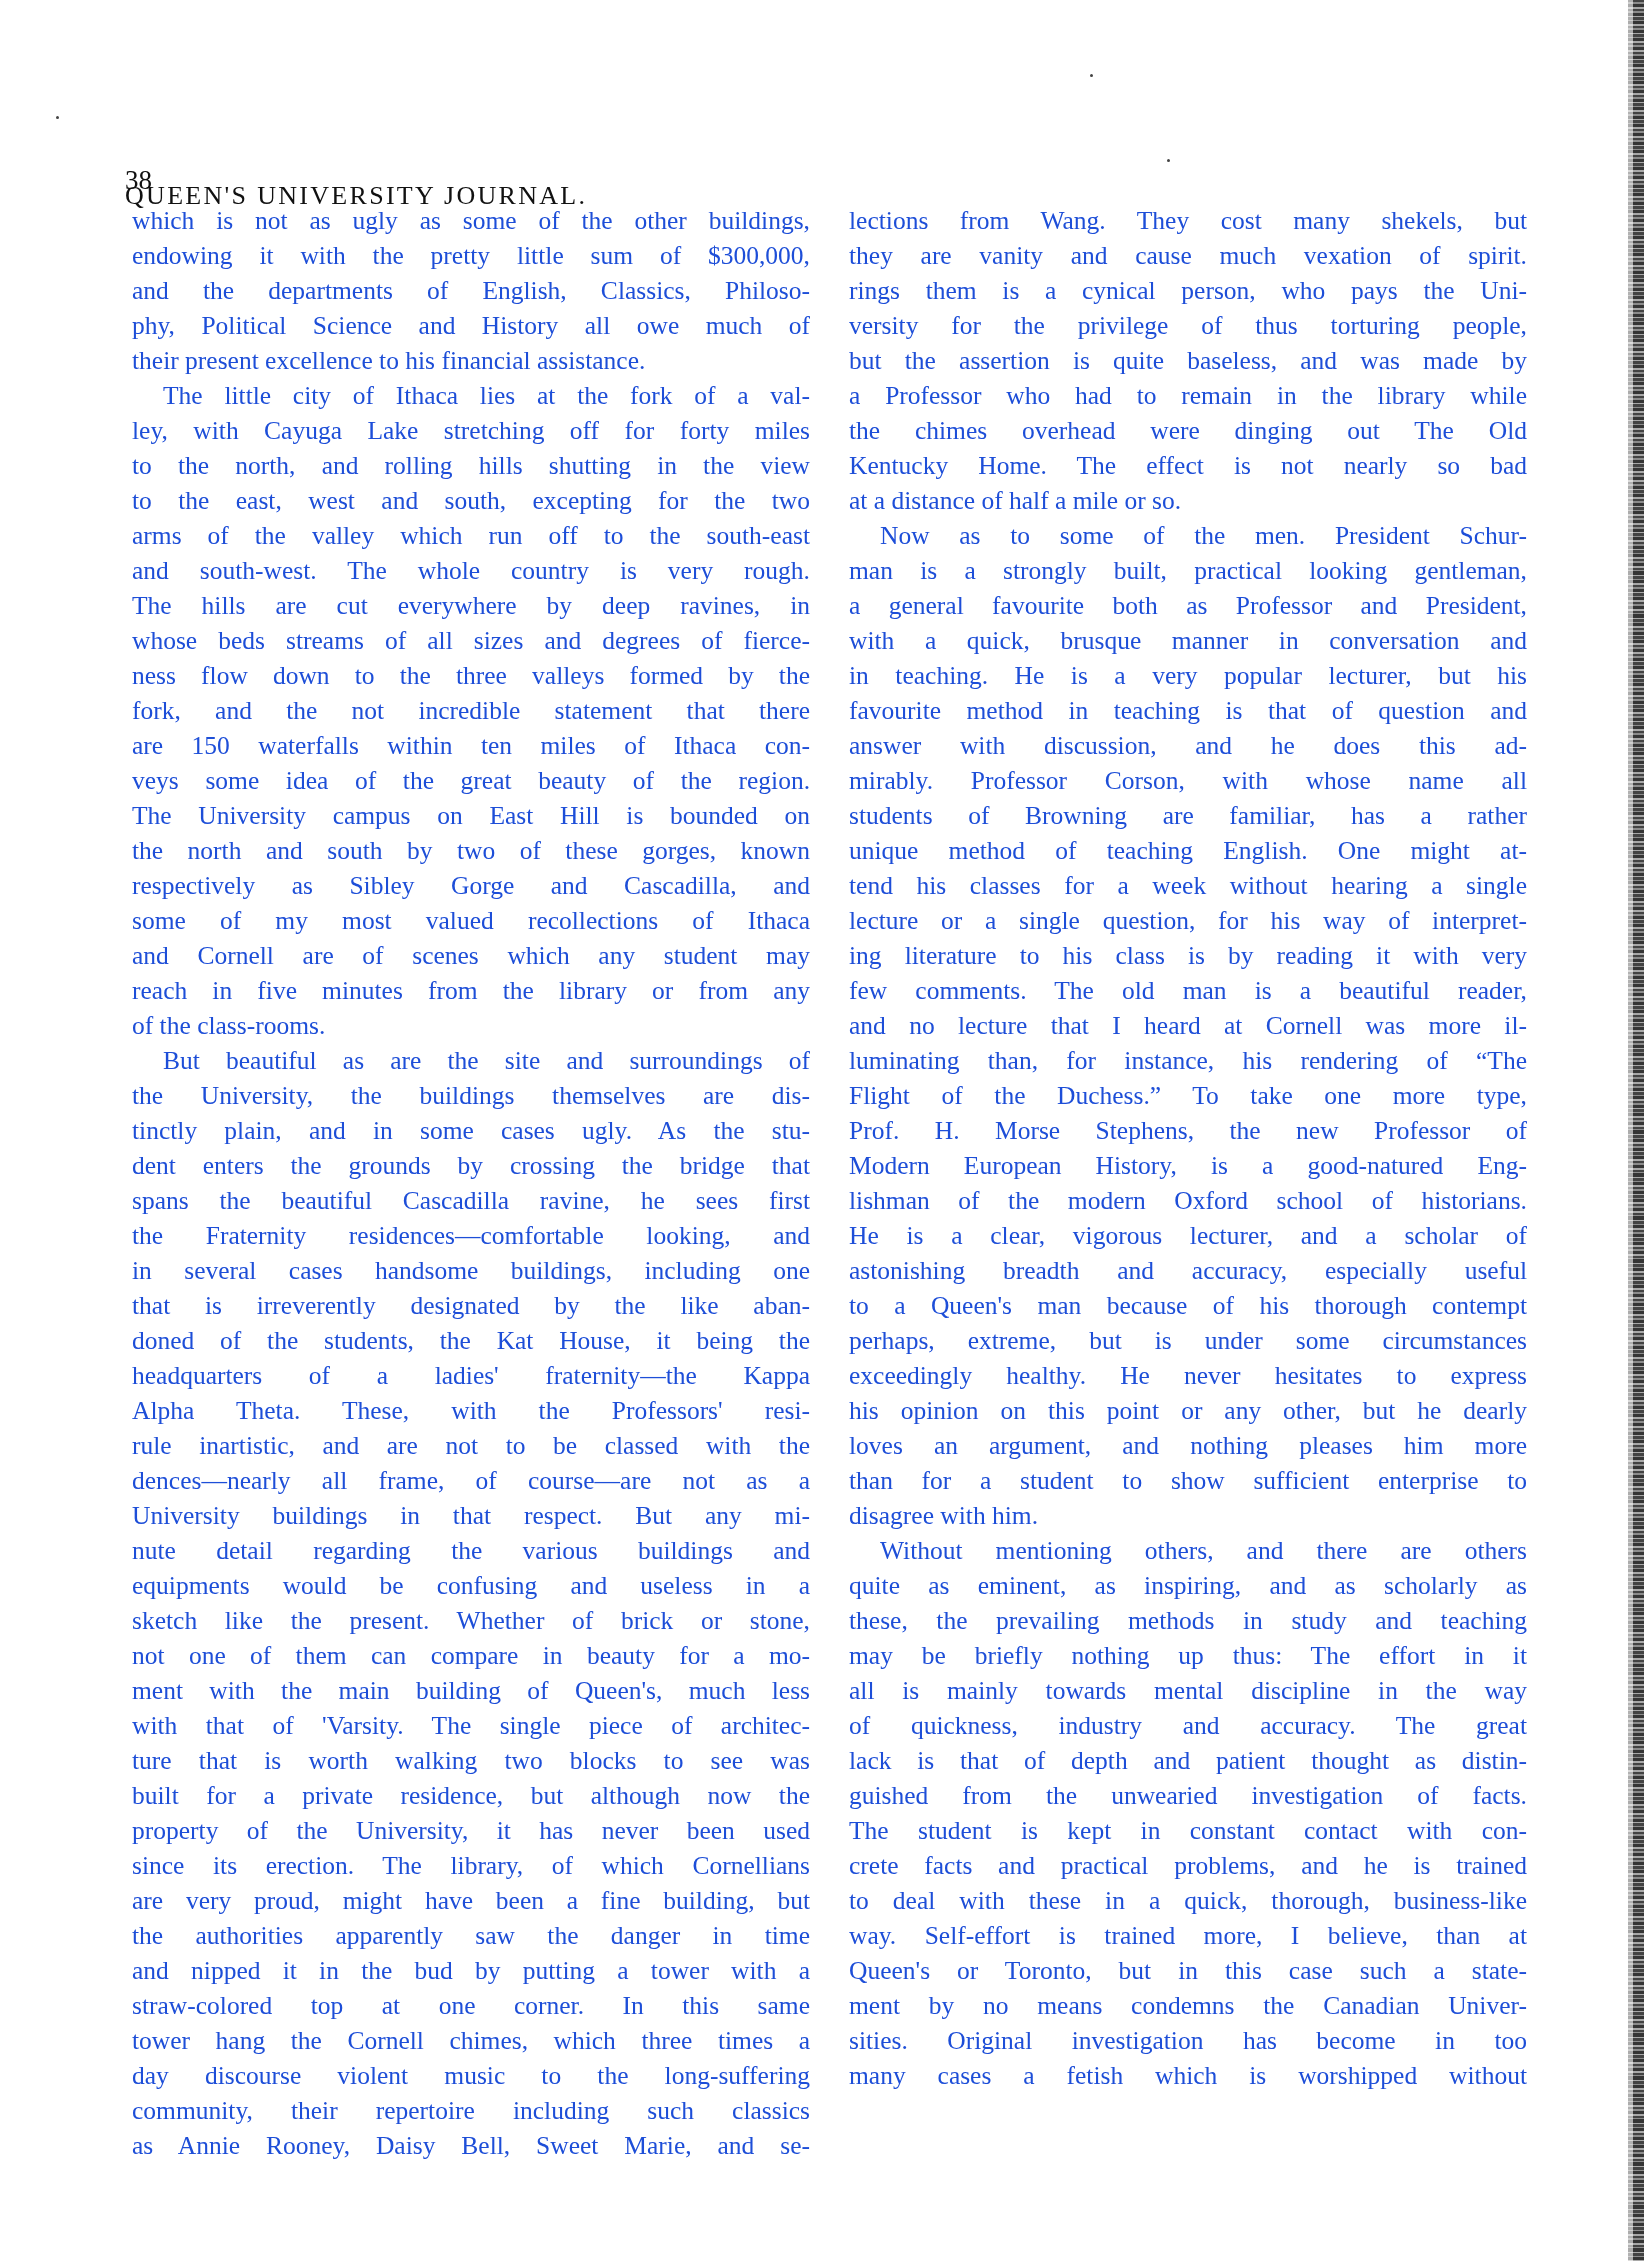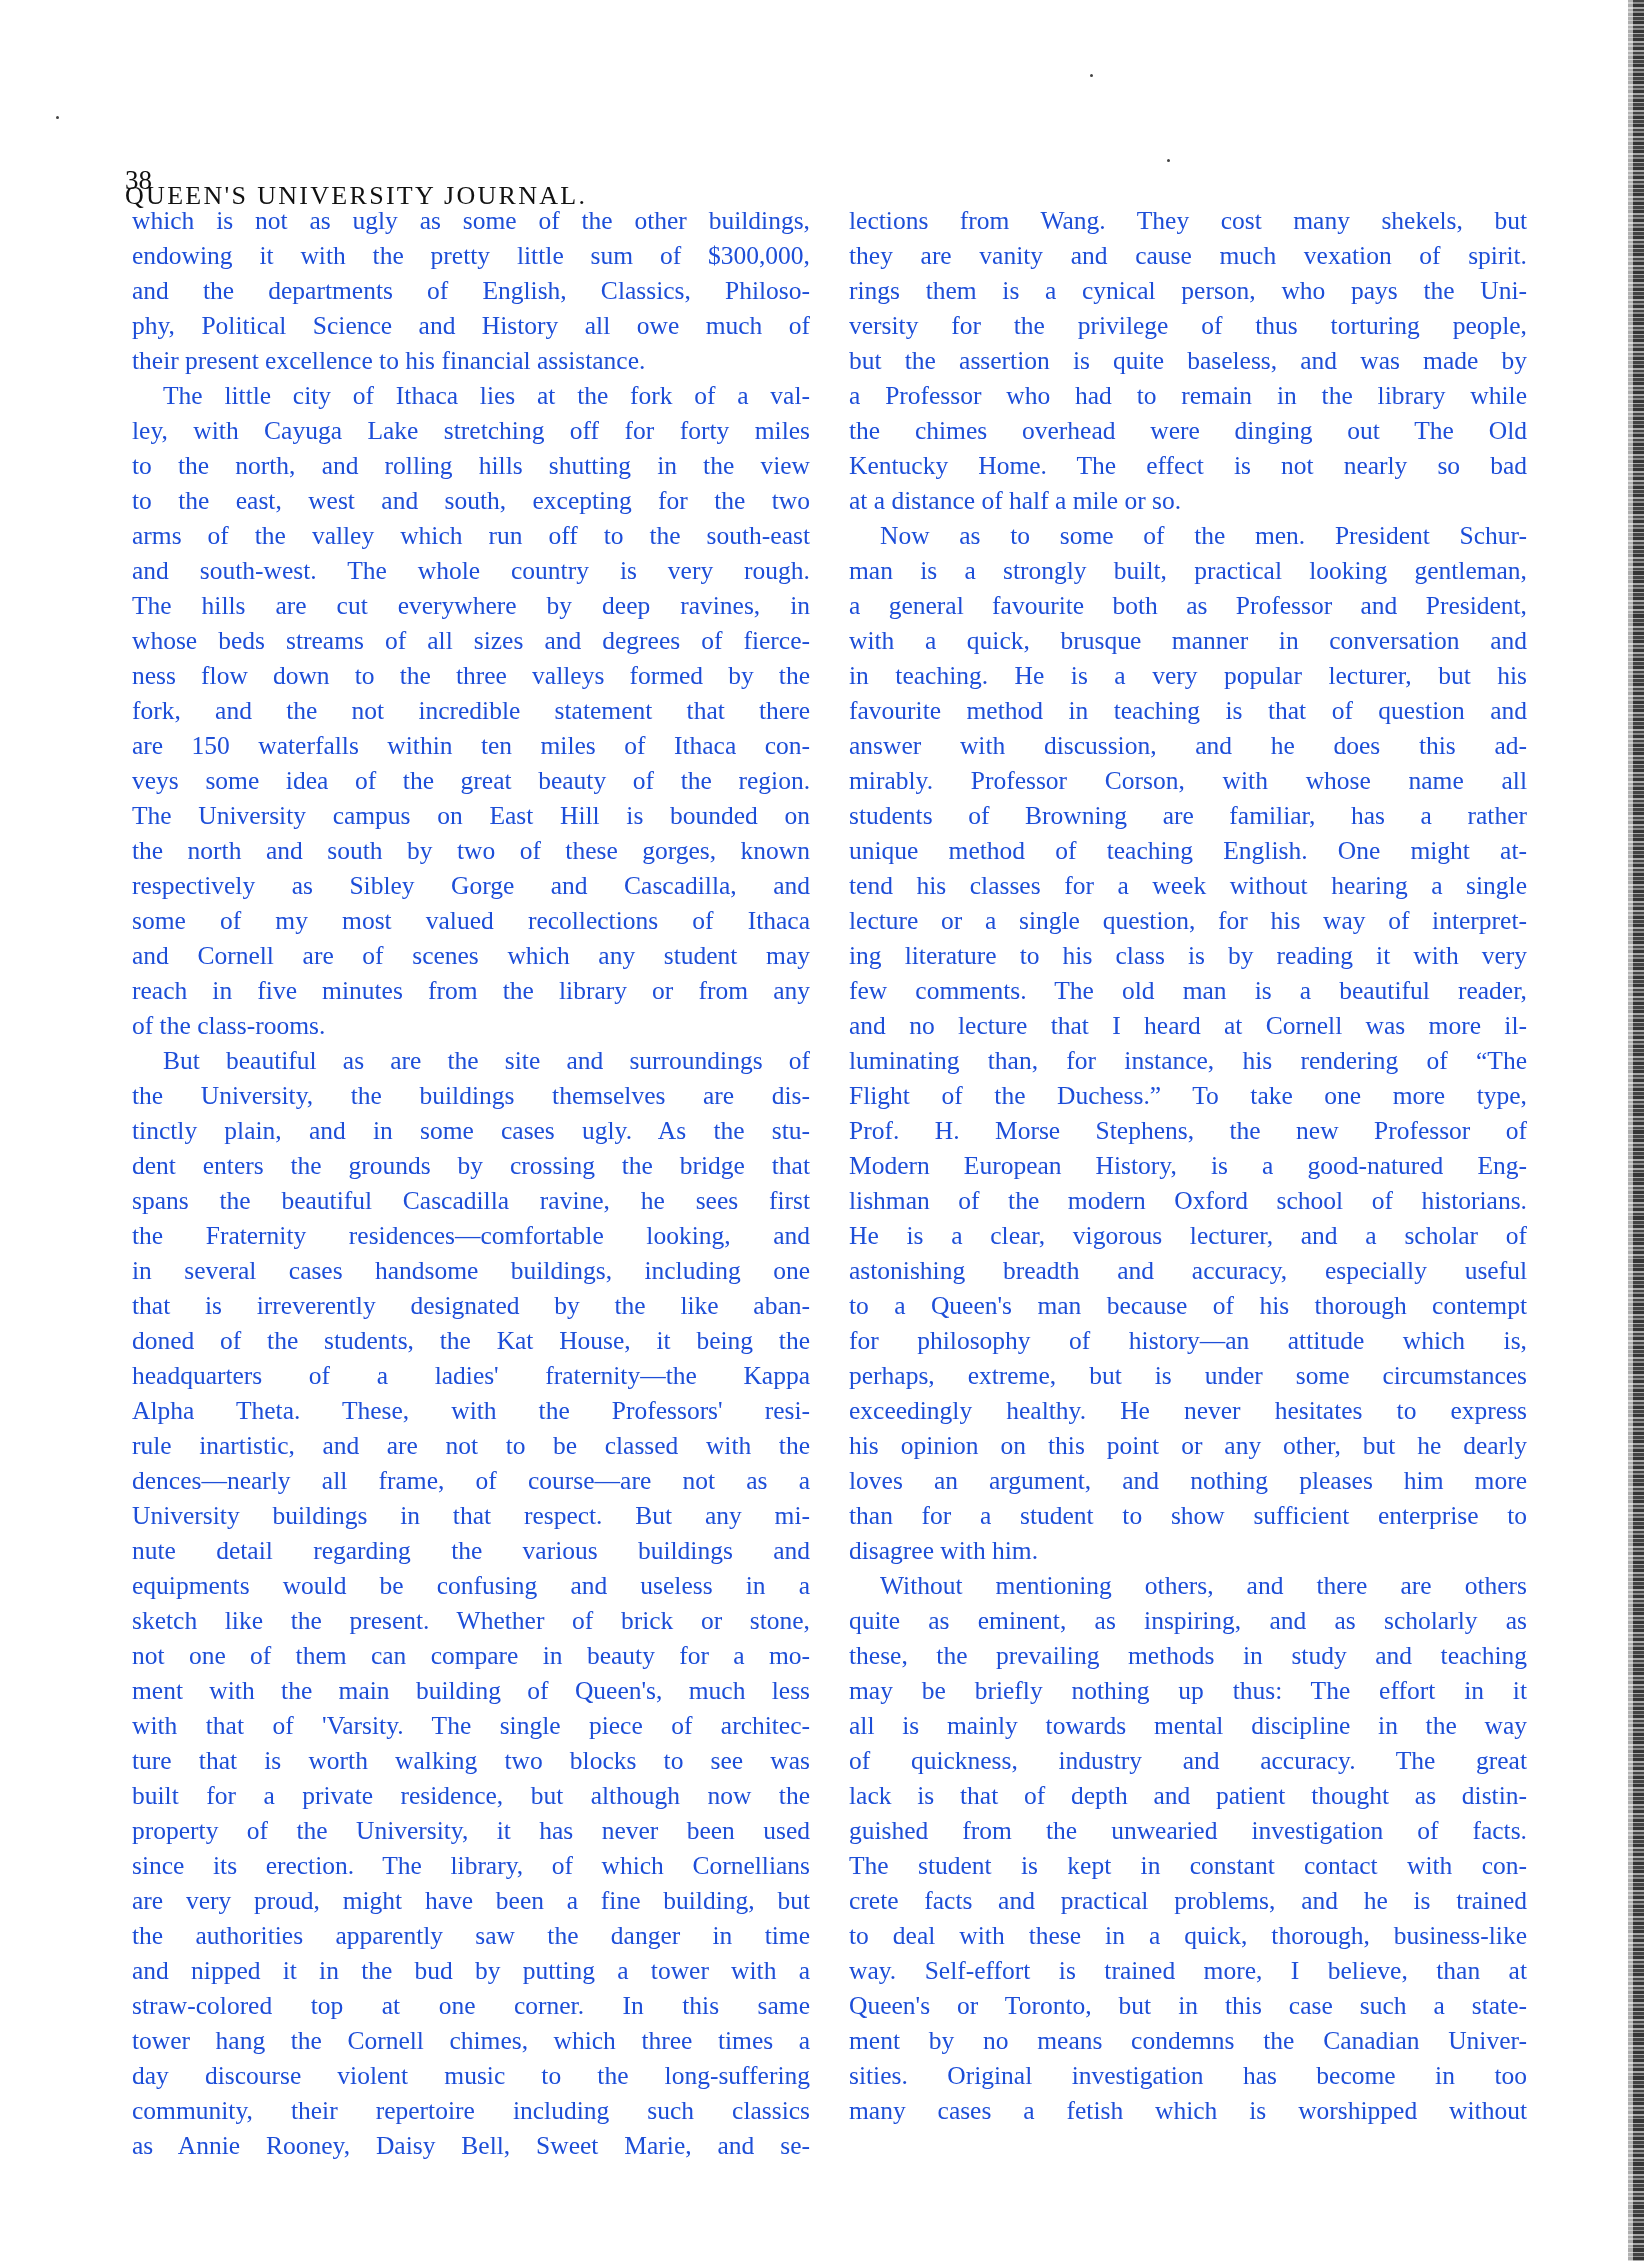--- a/index.html
+++ b/index.html
@@ -112,21 +112,20 @@
       <span class="line">few comments. The old man is a beautiful reader,</span>
       <span class="line">and no lecture that I heard at Cornell was more il-</span>
       <span class="line">luminating than, for instance, his rendering of “The</span>
       <span class="line">Flight of the Duchess.” To take one more type,</span>
       <span class="line">Prof. H. Morse Stephens, the new Professor of</span>
       <span class="line">Modern European History, is a good-natured Eng-</span>
       <span class="line">lishman of the modern Oxford school of historians.</span>
       <span class="line">He is a clear, vigorous lecturer, and a scholar of</span>
       <span class="line">astonishing breadth and accuracy, especially useful</span>
       <span class="line">to a Queen's man because of his thorough contempt</span>
-      <span class="line">for philosophy of history—an attitude which is,</span>
       <span class="line">perhaps, extreme, but is under some circumstances</span>
       <span class="line">exceedingly healthy. He never hesitates to express</span>
       <span class="line">his opinion on this point or any other, but he dearly</span>
       <span class="line">loves an argument, and nothing pleases him more</span>
       <span class="line">than for a student to show sufficient enterprise to</span>
       <span class="line last">disagree with him.</span>
       <span class="line indent">Without mentioning others, and there are others</span>
       <span class="line">quite as eminent, as inspiring, and as scholarly as</span>
       <span class="line">these, the prevailing methods in study and teaching</span>
       <span class="line">may be briefly nothing up thus: The effort in it</span>

